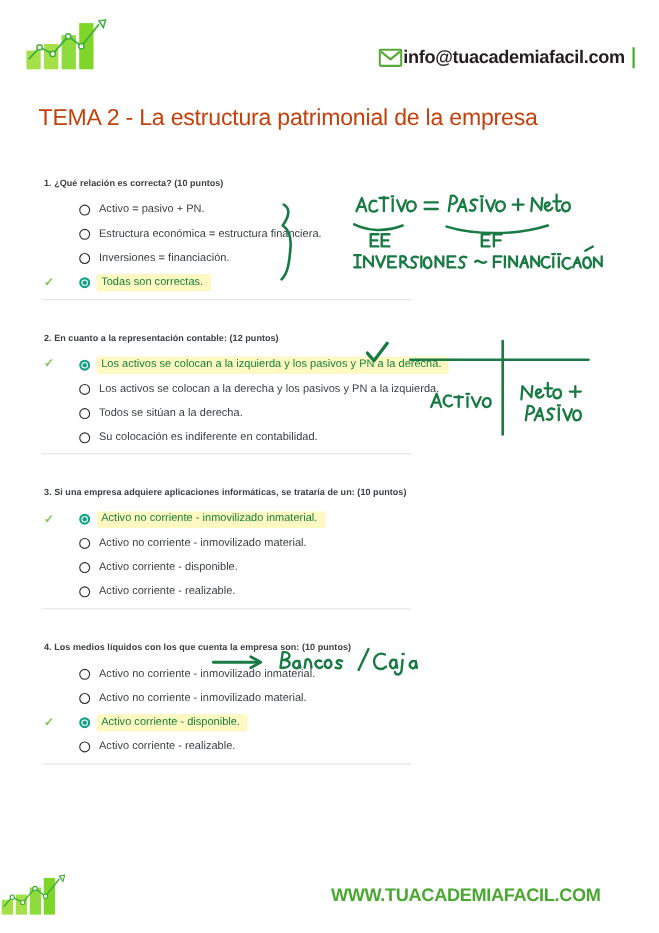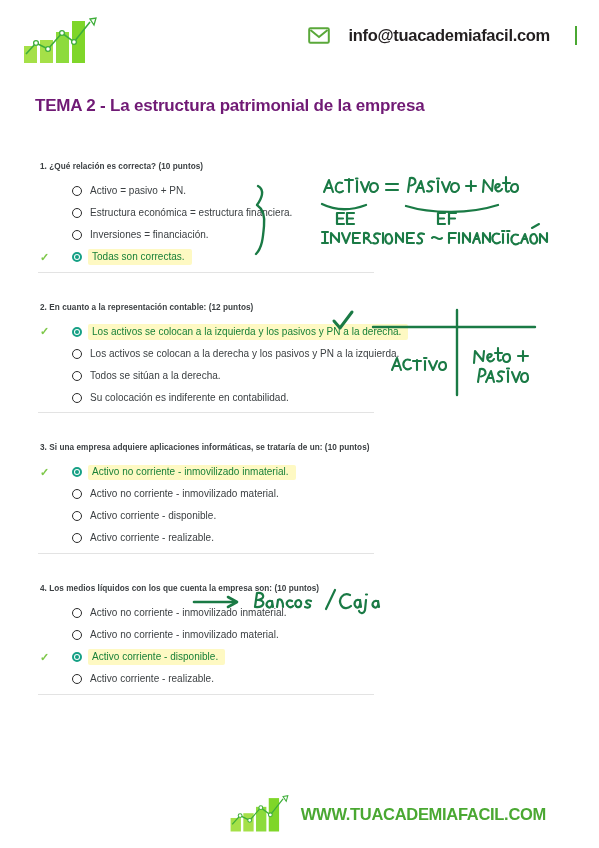--- a/index.html
+++ b/index.html
@@ -10,35 +10,35 @@
     position:relative;
     overflow:hidden;
     -webkit-font-smoothing:antialiased;
   }
   .page{position:relative;width:599px;height:848px;}
 
   
   .header{position:absolute;left:0;top:0;width:599px;height:86px;}
   .logo-top{position:absolute;left:22px;top:16px;width:78px;height:50px;}
   .email-block{
-    position:absolute;right:22px;top:26px;
-    display:flex;align-items:center;gap:19px;justify-content:space-between;
+    position:absolute;right:22px;top:43px;
+    display:flex;align-items:center;gap:1px;justify-content:space-between;
   }
   .env-icon{width:22px;height:17px;display:block;}
   .email-text{
     font-size:16.5px;font-weight:bold;color:#231f20;
     letter-spacing:-0.3px;white-space:nowrap;
     font-family:"Liberation Sans", sans-serif;
   }
   .email-bar{width:2px;height:19px;background:#4aa832;margin-left:6px;}
 
   
   .doc-title{
     position:absolute;left:35px;top:96px;
-    font-size:17px;font-weight:bold;color:#701a75;
+    font-size:21px;font-weight:normal;color:#c2410c;
     letter-spacing:-0.2px;white-space:nowrap;
   }
 
   
   .quiz{position:absolute;left:38px;top:162px;width:336px;}
   .question{position:relative;padding-bottom:12px;}
   .q-title{
     font-size:8.2px;font-weight:bold;color:#3c4043;
     margin:0 0 11px 2px;line-height:1.3;
     letter-spacing:0.05px;
@@ -83,21 +83,21 @@
     height:1px;background:#e3e3e3;width:336px;
     margin:6px 0 18px 0;
   }
 
   
   .ink{position:absolute;left:0;top:0;width:599px;height:848px;pointer-events:none;}
 
   
   .footer{
     position:absolute;left:0;bottom:14px;width:546px;
-    display:flex;align-items:center;justify-content:flex-end;gap:10px;
+    display:flex;align-items:center;justify-content:space-between;gap:10px;
   }
   .logo-bot{width:62px;height:40px;display:block;}
   .footer-url{
     font-size:16.5px;font-weight:bold;color:#4aa832;
     letter-spacing:-0.3px;white-space:nowrap;
   }
 </style>
 </head>
 <body>
 

